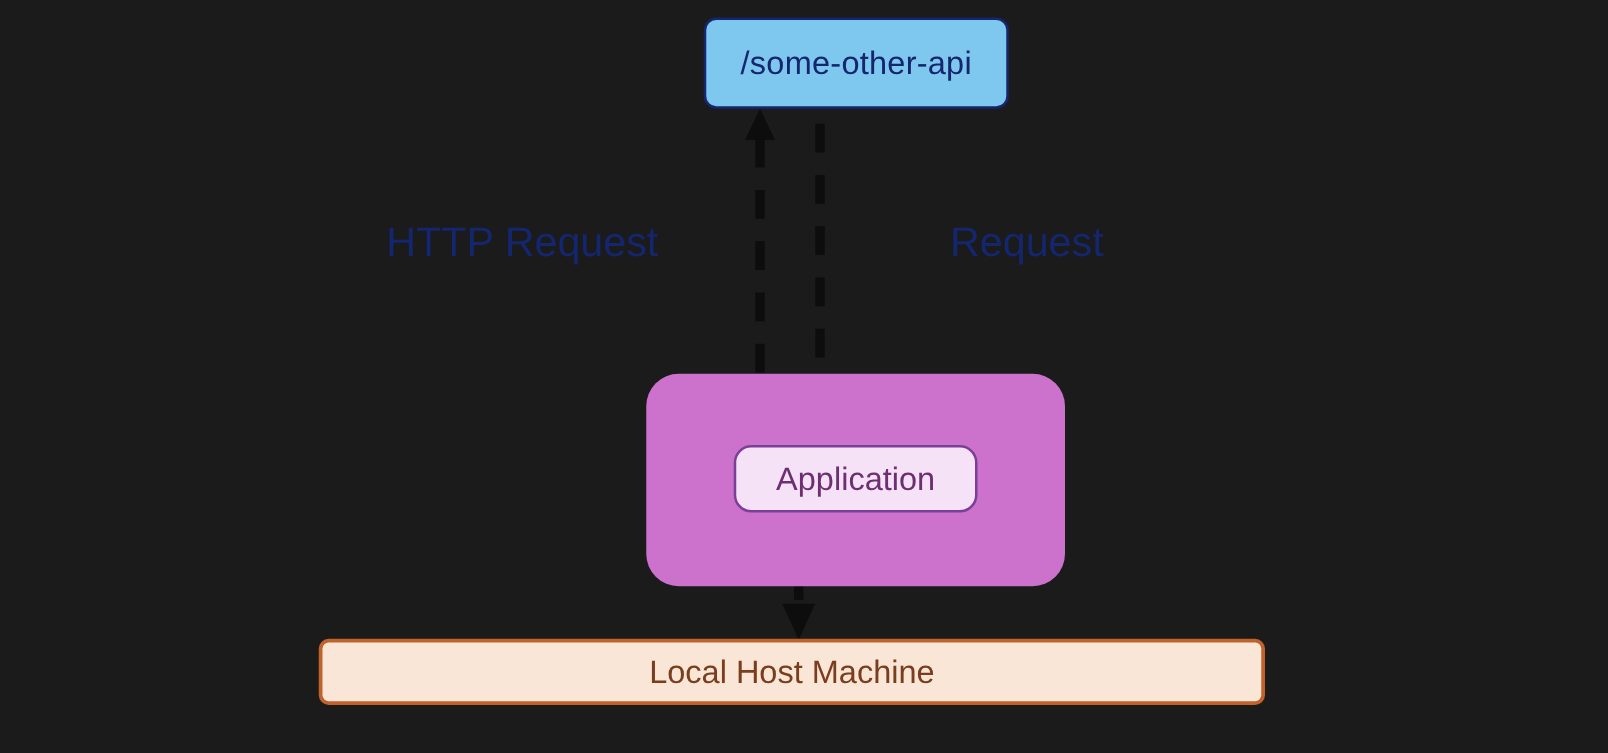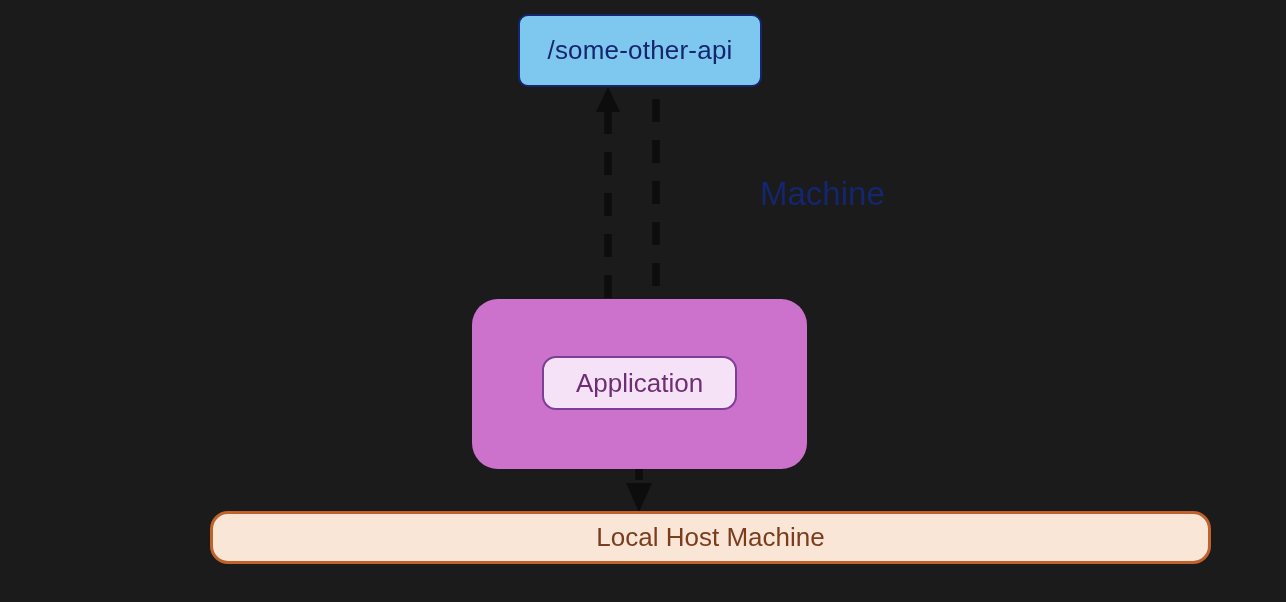--- a/index.html
+++ b/index.html
@@ -31,20 +31,21 @@
 
   
   .node {
     position: absolute;
     box-sizing: border-box;
     display: flex;
     align-items: center;
     justify-content: center;
     text-align: center;
     white-space: nowrap;
+    margin-left: 45px;
   }
 
   
   .node-api {
     left: 518px;
     top: 14px;
     width: 244px;
     height: 73px;
     background: #7ec8f0;
     border: 2.5px solid #16266e;
@@ -74,25 +75,25 @@
     border: 2.5px solid #7b3f98;
     border-radius: 14px;
     color: #6d2f72;
     font-size: 26px;
   }
 
   
   .node-host {
     left: 210px;
     top: 511px;
-    width: 1001px;
+    width: 757px;
     height: 53px;
     background: #f9e6d6;
     border: 3px solid #c0622c;
-    border-radius: 18px;
+    border-radius: 8px;
     color: #7a3d1e;
     font-size: 26px;
   }
 
   
   .edge-label {
     position: absolute;
     color: #14266e;
     font-size: 33px;
     white-space: nowrap;
@@ -130,16 +131,17 @@
   </svg>
 
   <div class="node node-container"></div>
 
   <div class="node node-api">/some-other-api</div>
 
   <div class="node node-app">Application</div>
 
   <div class="node node-host">Local Host Machine</div>
 
+  <div class="edge-label label-request">HTTP Request</div>
 
-  <div class="edge-label label-response">Machine</div>
+  <div class="edge-label label-response">Request</div>
 
 </div>
 
 </body></html>

